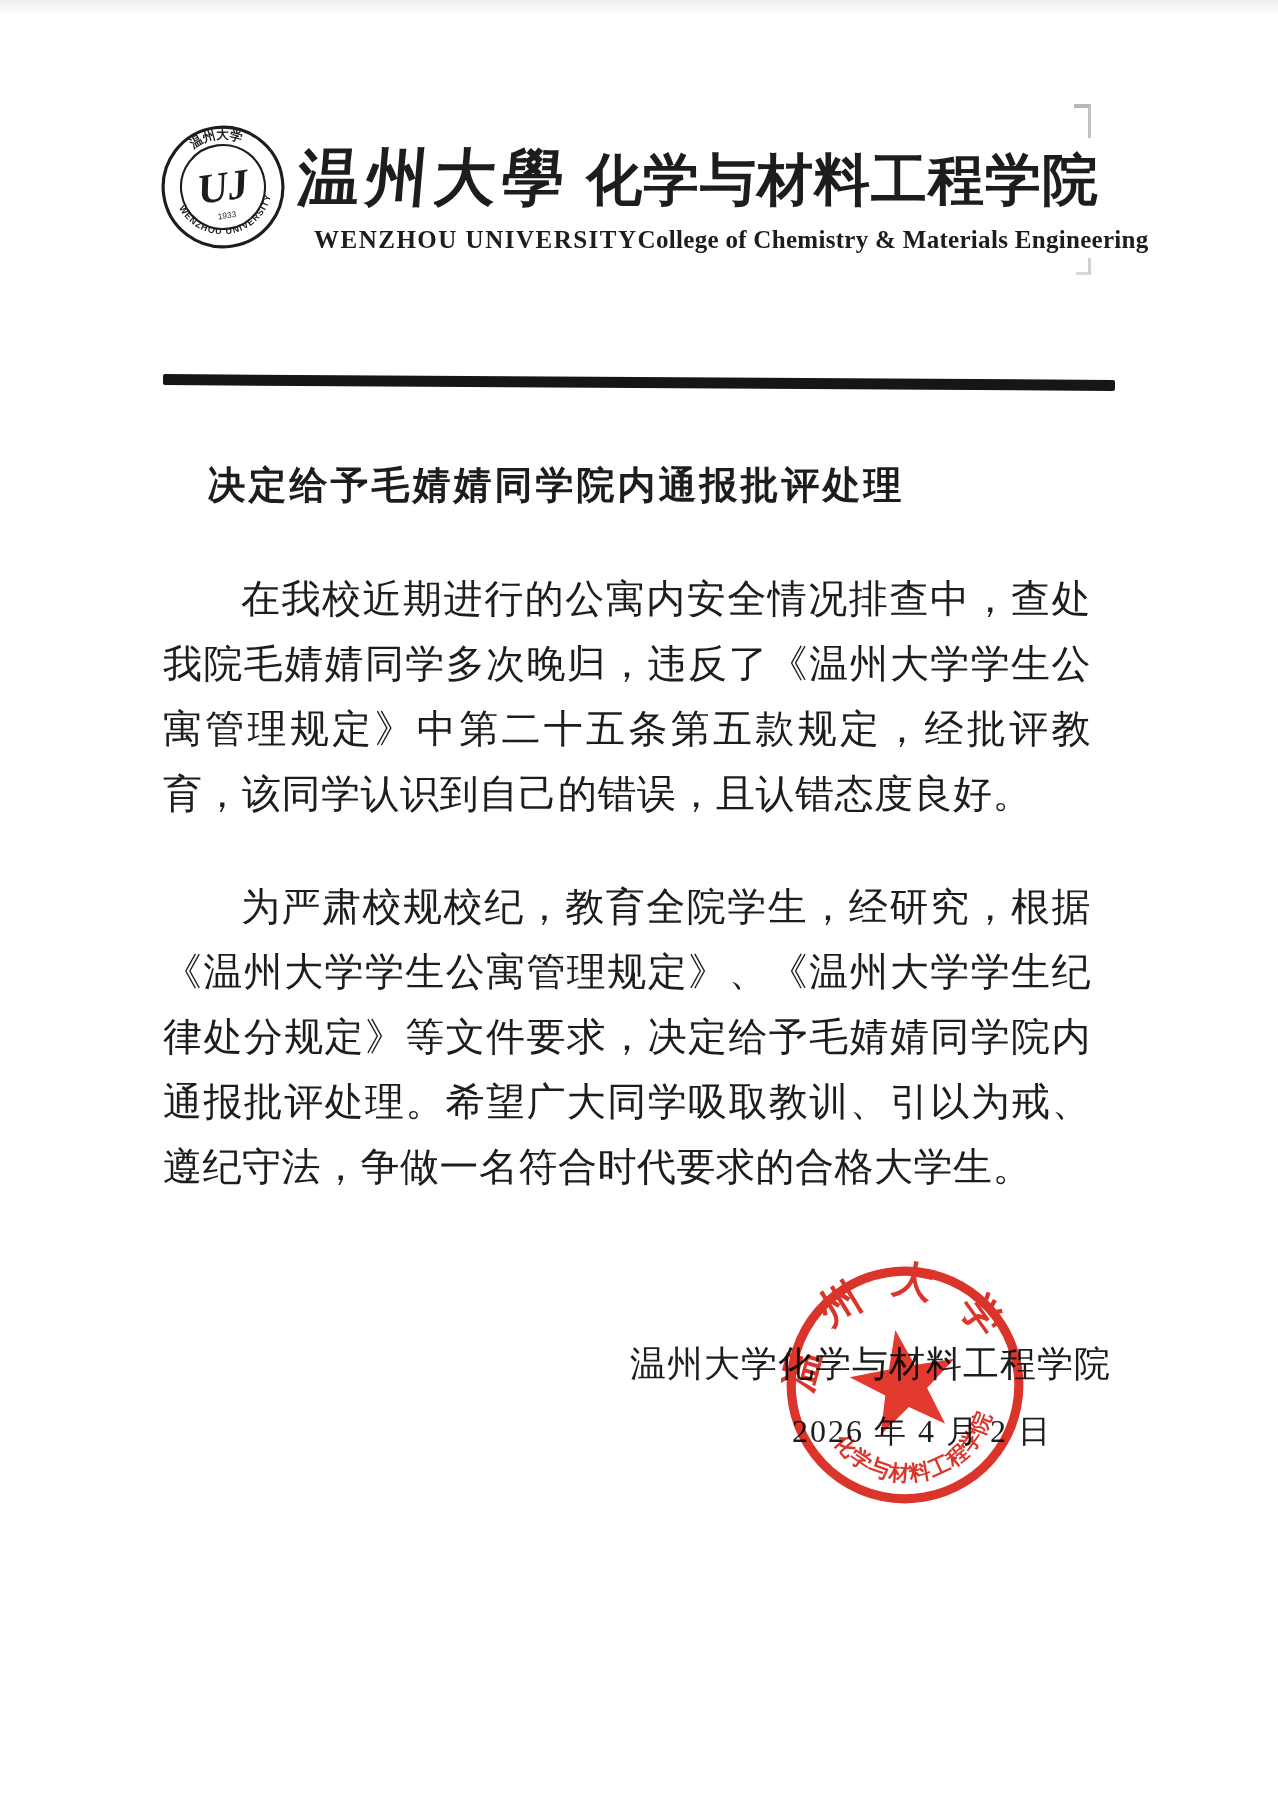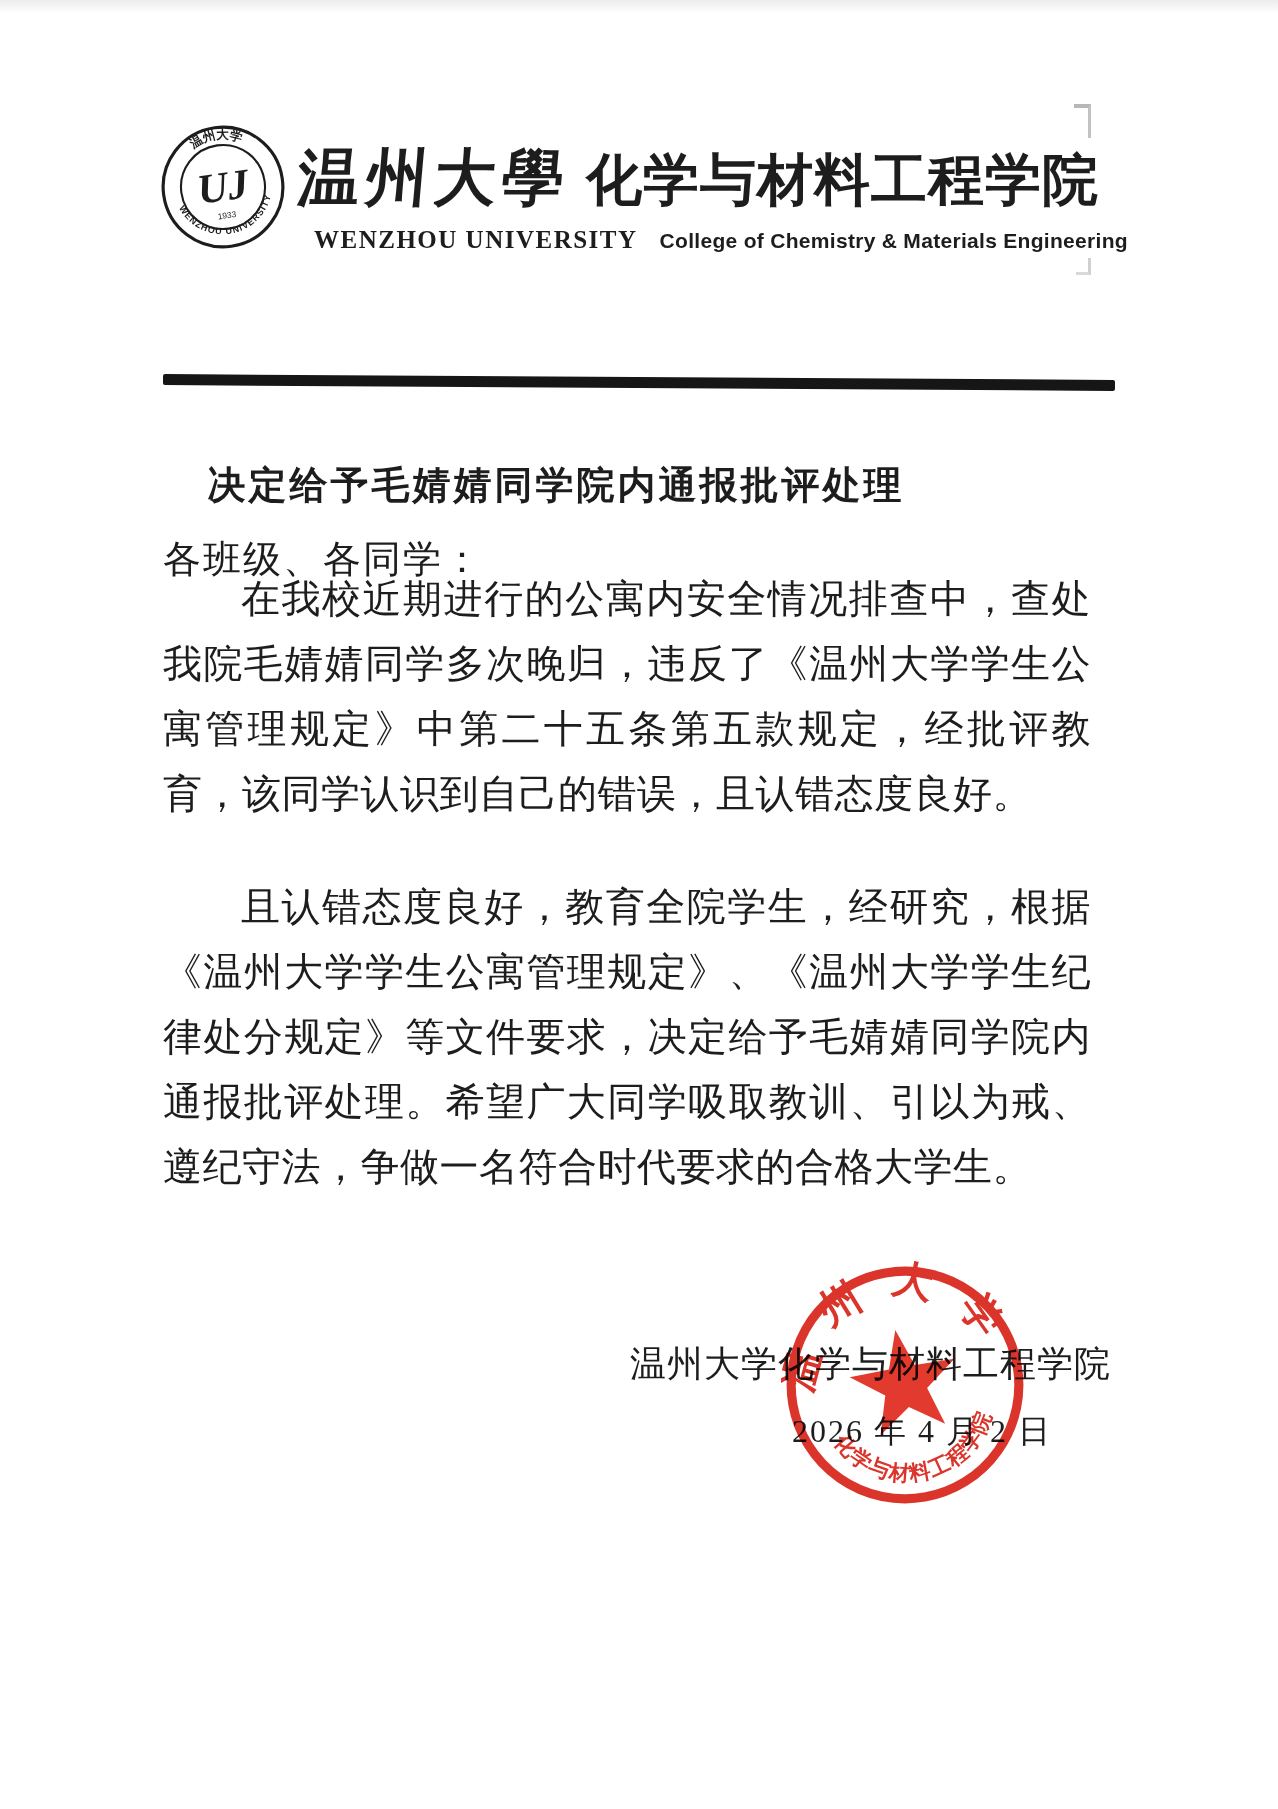--- a/index.html
+++ b/index.html
@@ -26,22 +26,22 @@
   .cn-college{
     font-size:56px;font-weight:900;margin-left:16px;letter-spacing:1px;
     font-family:"Liberation Sans","DejaVu Sans",sans-serif;
   }
   .en-row{display:flex;align-items:baseline;margin-top:6px;white-space:nowrap;}
   .en-university{
     font-size:25px;font-weight:700;letter-spacing:1.5px;margin-left:16px;
     font-family:"Liberation Serif","DejaVu Serif",serif;
   }
   .en-college{
-    font-size:21px;font-weight:600;margin-left:22px;letter-spacing:0.3px;
-    font-family:Liberation Sans, sans-serif;
+    font-size:25px;font-weight:600;letter-spacing:0.3px;
+    font-family:Liberation Serif, serif;
   }
   
   .divider{
     position:absolute;left:163px;top:377px;width:952px;height:11px;
     background:#161616;transform:rotate(0.35deg);border-radius:2px;
   }
   
   .doc-title{
     position:absolute;left:163px;top:460px;width:786px;
     text-align:center;font-size:38px;font-weight:bold;letter-spacing:3px;
@@ -106,23 +106,22 @@
       <div class="en-row">
         <span class="en-university">WENZHOU UNIVERSITY</span>
         <span class="en-college">College of Chemistry &amp; Materials Engineering</span>
       </div>
     </div>
   </div>
 
   <div class="divider"></div>
 
   <div class="doc-title">决定给予毛婧婧同学院内通报批评处理</div>
-  <div class="salutation">各班级、各同学：</div>
   <div class="para para-1">在我校近期进行的公寓内安全情况排查中，查处我院毛婧婧同学多次晚归，违反了《温州大学学生公寓管理规定》中第二十五条第五款规定，经批评教育，该同学认识到自己的错误，且认错态度良好。</div>
-  <div class="para para-2">且认错态度良好，教育全院学生，经研究，根据《温州大学学生公寓管理规定》、《温州大学学生纪律处分规定》等文件要求，决定给予毛婧婧同学院内通报批评处理。希望广大同学吸取教训、引以为戒、遵纪守法，争做一名符合时代要求的合格大学生。</div>
+  <div class="para para-2">为严肃校规校纪，教育全院学生，经研究，根据《温州大学学生公寓管理规定》、《温州大学学生纪律处分规定》等文件要求，决定给予毛婧婧同学院内通报批评处理。希望广大同学吸取教训、引以为戒、遵纪守法，争做一名符合时代要求的合格大学生。</div>
 
   <div class="sign-block">
     <div class="signature">温州大学化学与材料工程学院</div>
     <div class="date">2026 年 4 月 2 日</div>
   </div>
 
   <div class="stamp">
     <svg viewBox="0 0 244 244" width="248" height="248">
       <defs>
         <path id="sealTopArc" d="M 34,122 A 88,88 0 0 1 210,122"></path>

